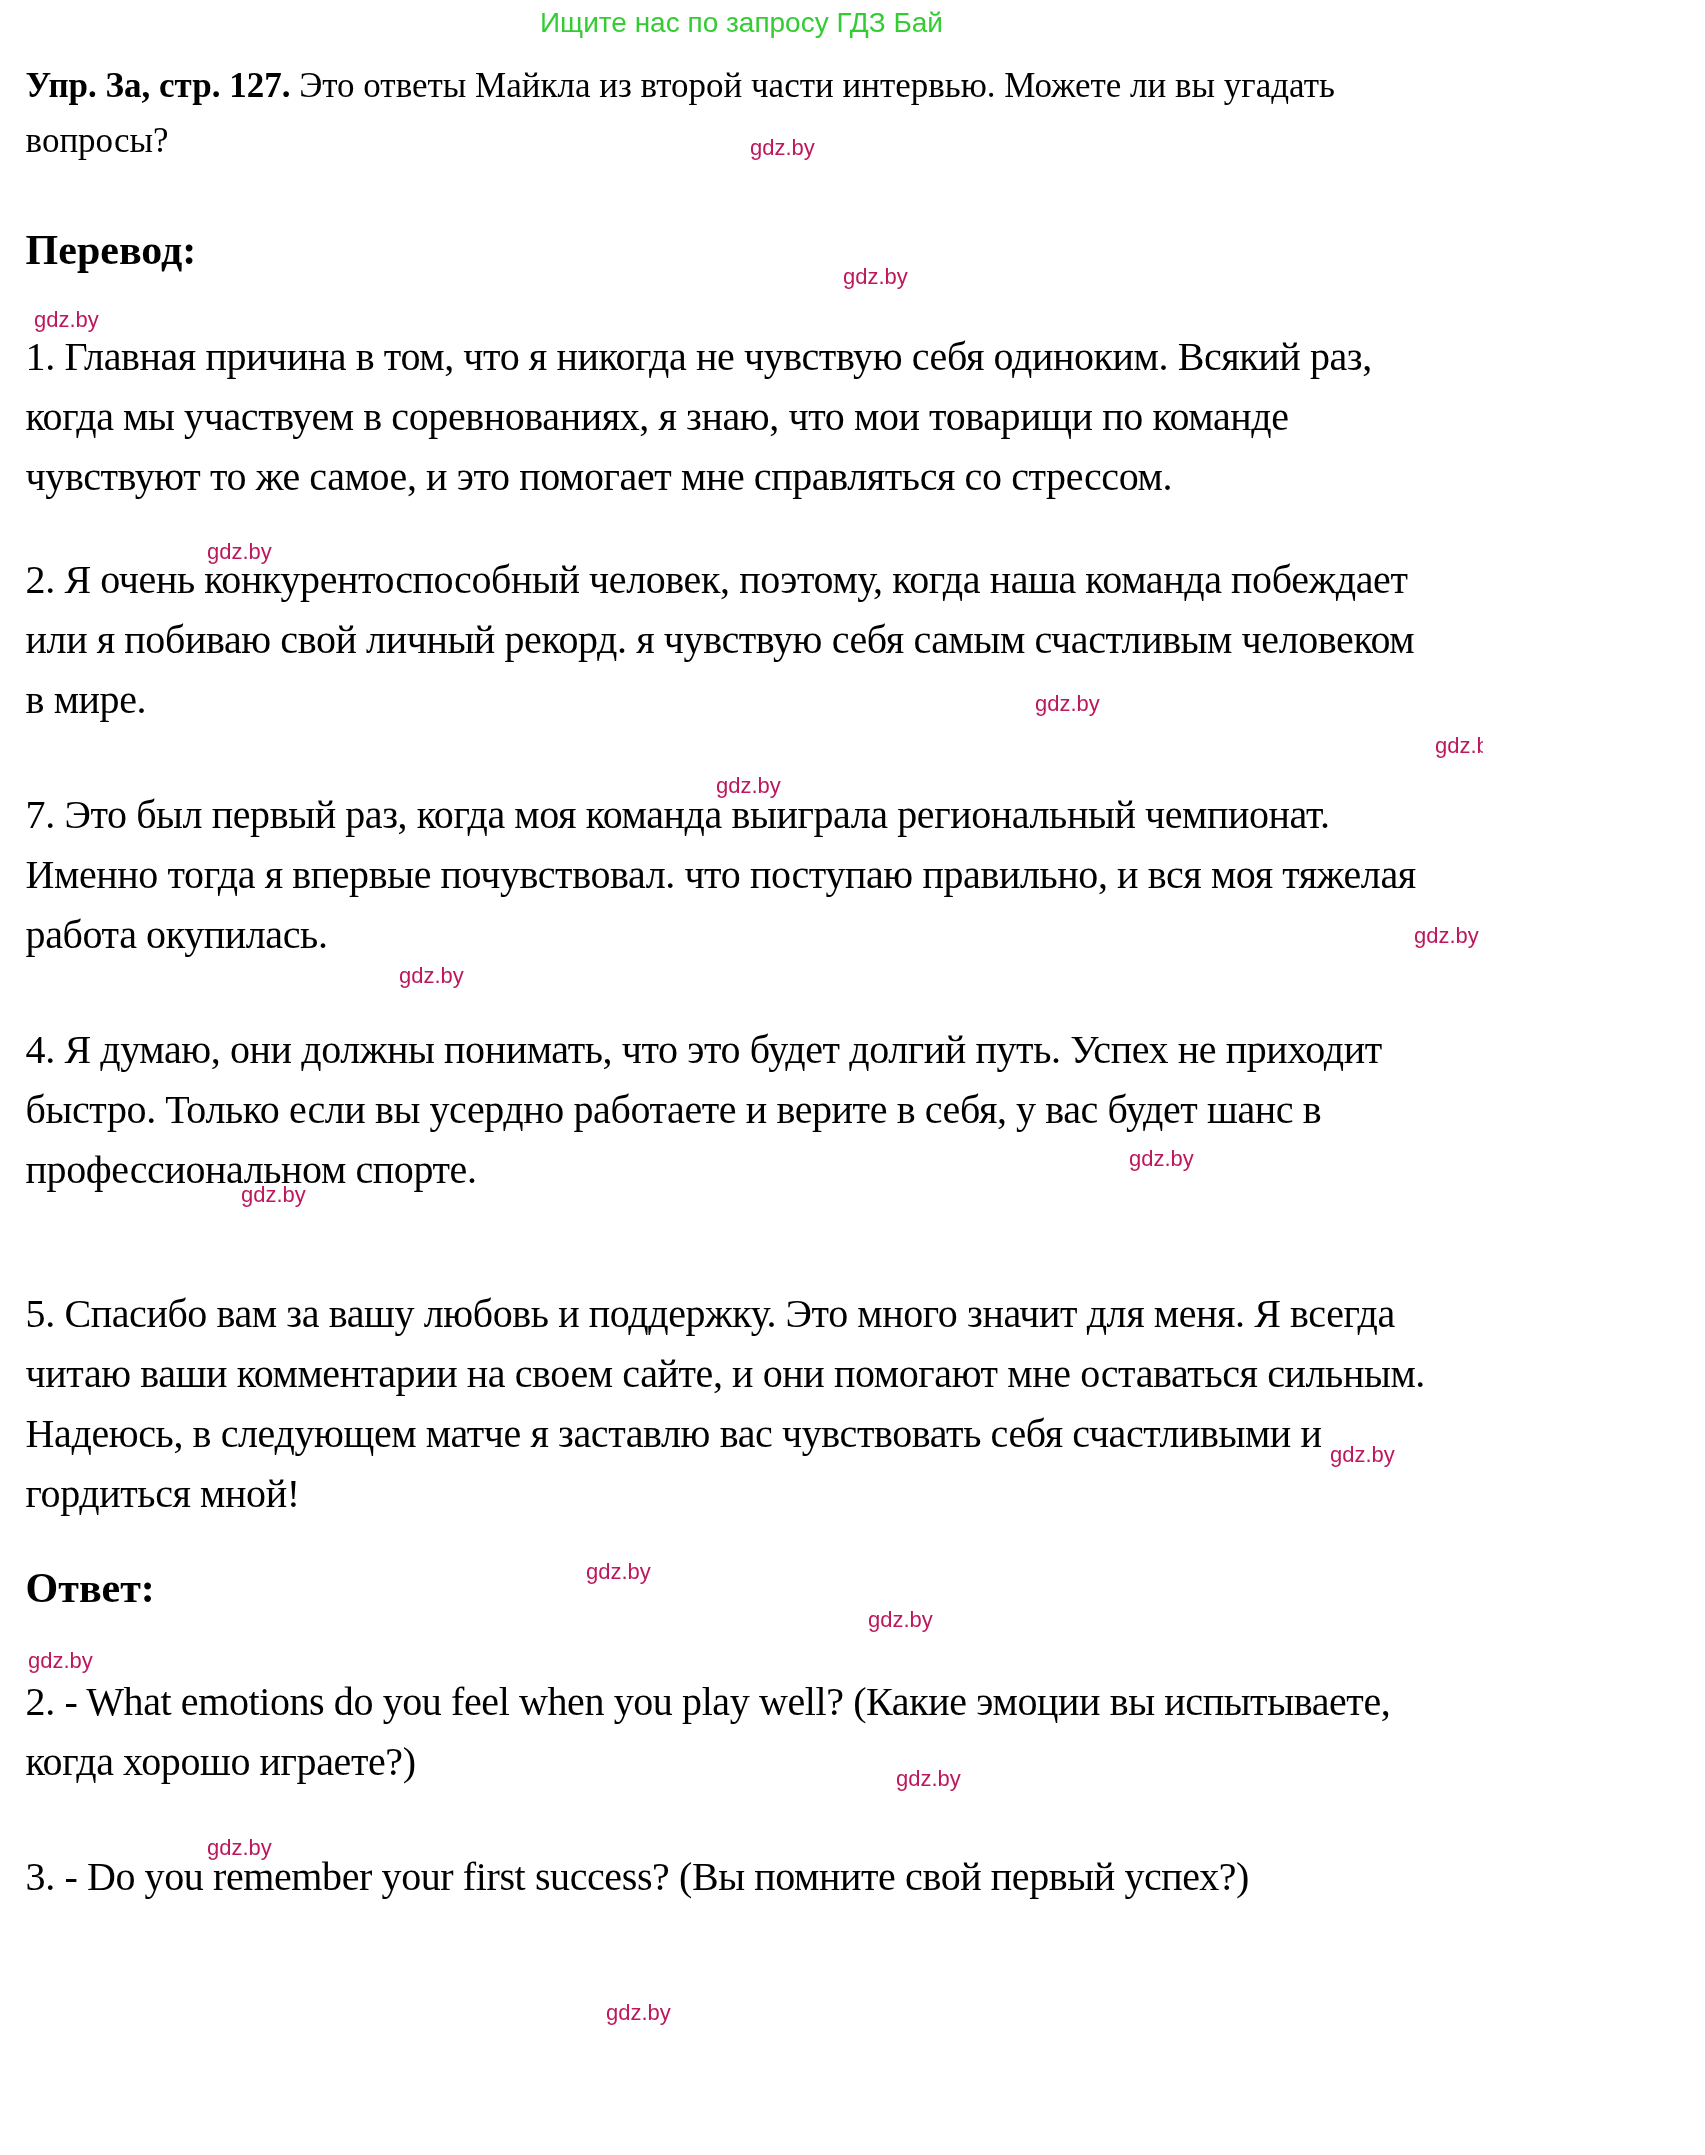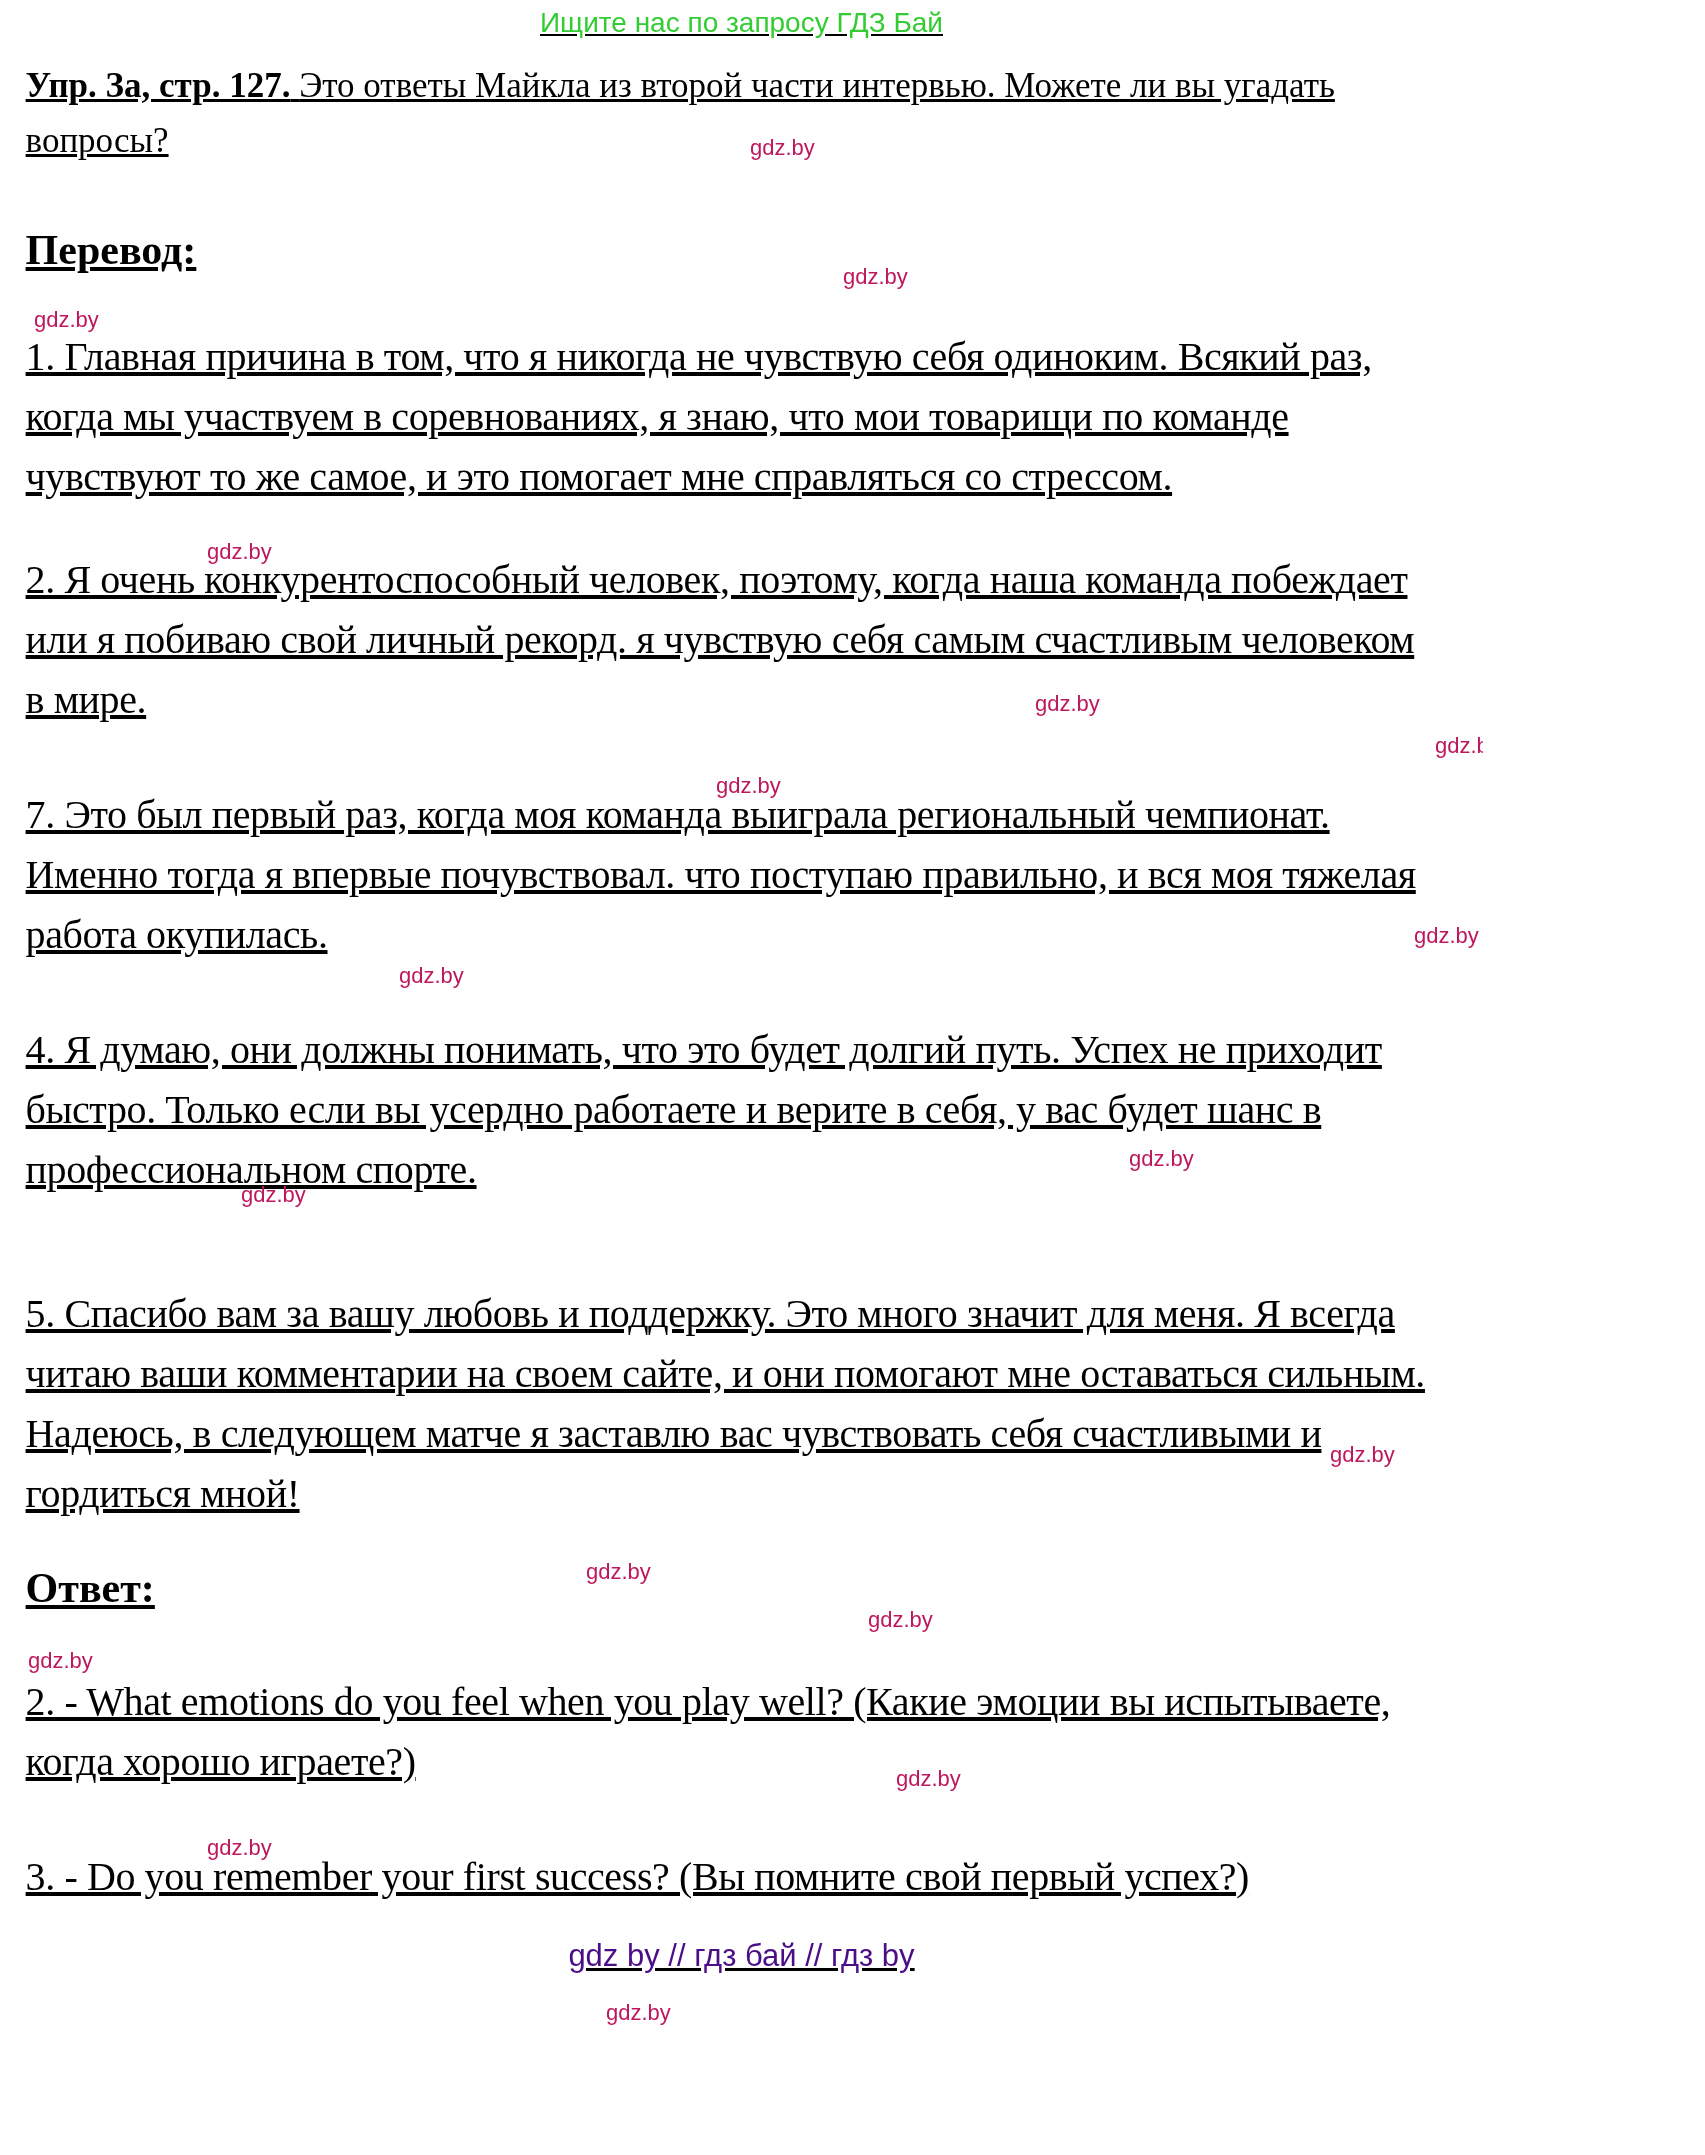--- a/index.html
+++ b/index.html
@@ -4,21 +4,20 @@
 <style>
   html, body { margin: 0; padding: 0; background: #ffffff; }
   .page {
     position: relative;
     width: 1483px;
     min-height: 2155px;
     background: #ffffff;
     color: #000000;
     font-family: "Liberation Serif", serif;
     overflow: hidden;
-    text-decoration: underline;
   }
   .promo {
     padding-top: 6.8px;
     text-align: center;
     font-family: "Liberation Sans", sans-serif;
     font-size: 28px;
     font-weight: 400;
     letter-spacing: 0px;
   }
   .task {
@@ -80,21 +79,20 @@
   <p class="para p2">2. Я очень конкурентоспособный человек, поэтому, когда наша команда побеждает или я побиваю свой личный рекорд. я чувствую себя самым счастливым человеком в мире.</p>
   <p class="para p3">7. Это был первый раз, когда моя команда выиграла региональный чемпионат. Именно тогда я впервые почувствовал. что поступаю правильно, и вся моя тяжелая работа окупилась.</p>
   <p class="para p4">4. Я думаю, они должны понимать, что это будет долгий путь. Успех не приходит быстро. Только если вы усердно работаете и верите в себя, у вас будет шанс в профессиональном спорте.</p>
   <p class="para p5">5. Спасибо вам за вашу любовь и поддержку. Это много значит для меня. Я всегда читаю ваши комментарии на своем сайте, и они помогают мне оставаться сильным. Надеюсь, в следующем матче я заставлю вас чувствовать себя счастливыми и гордиться мной!</p>
 
   <h2 class="section-heading answer-heading">Ответ:</h2>
 
   <p class="para q2">2. - What emotions do you feel when you play well? (Какие эмоции вы испытываете, когда хорошо играете?)</p>
   <p class="para q3">3. - Do you remember your first success? (Вы помните свой первый успех?)</p>
 
-  <div class="footer" style="color: rgb(75, 14, 134);">gdz by // гдз бай // гдз by</div>
 
   <span class="wm" style="left:750px;  top:135px;">gdz.by</span>
   <span class="wm" style="left:1499px; top:213px;">gdz.by</span>
   <span class="wm" style="left:843px;  top:264px;">gdz.by</span>
   <span class="wm" style="left:34px;   top:307px;">gdz.by</span>
   <span class="wm" style="left:207px;  top:539px;">gdz.by</span>
   <span class="wm" style="left:1035px; top:691px;">gdz.by</span>
   <span class="wm" style="left:1435px; top:733px;">gdz.by</span>
   <span class="wm" style="left:716px;  top:773px;">gdz.by</span>
   <span class="wm" style="left:1414px; top:923px;">gdz.by</span>

